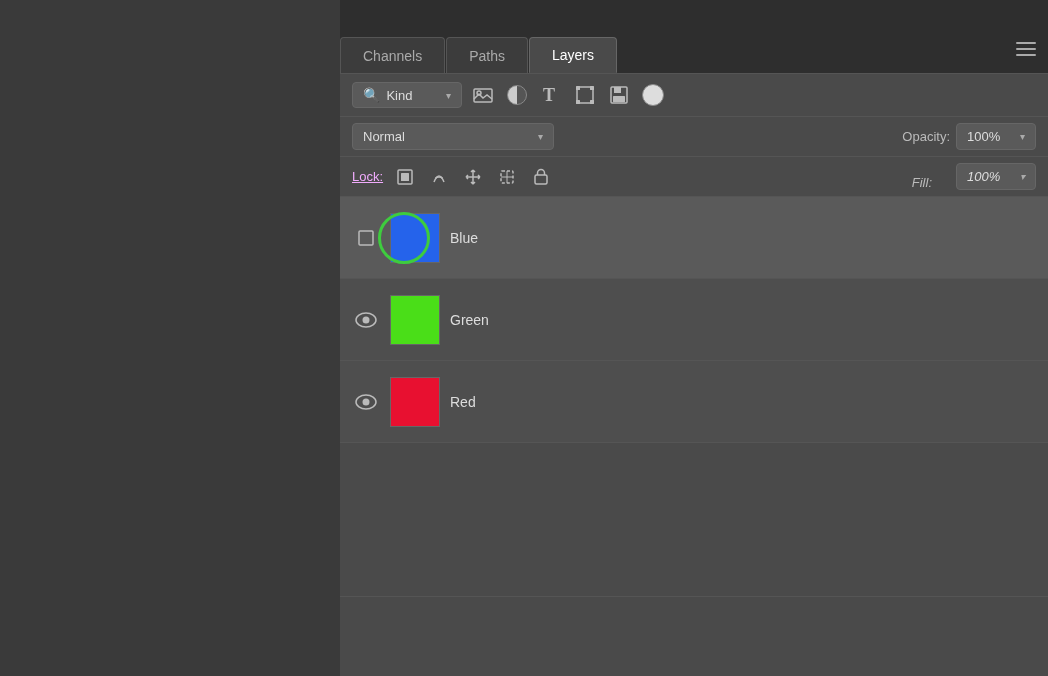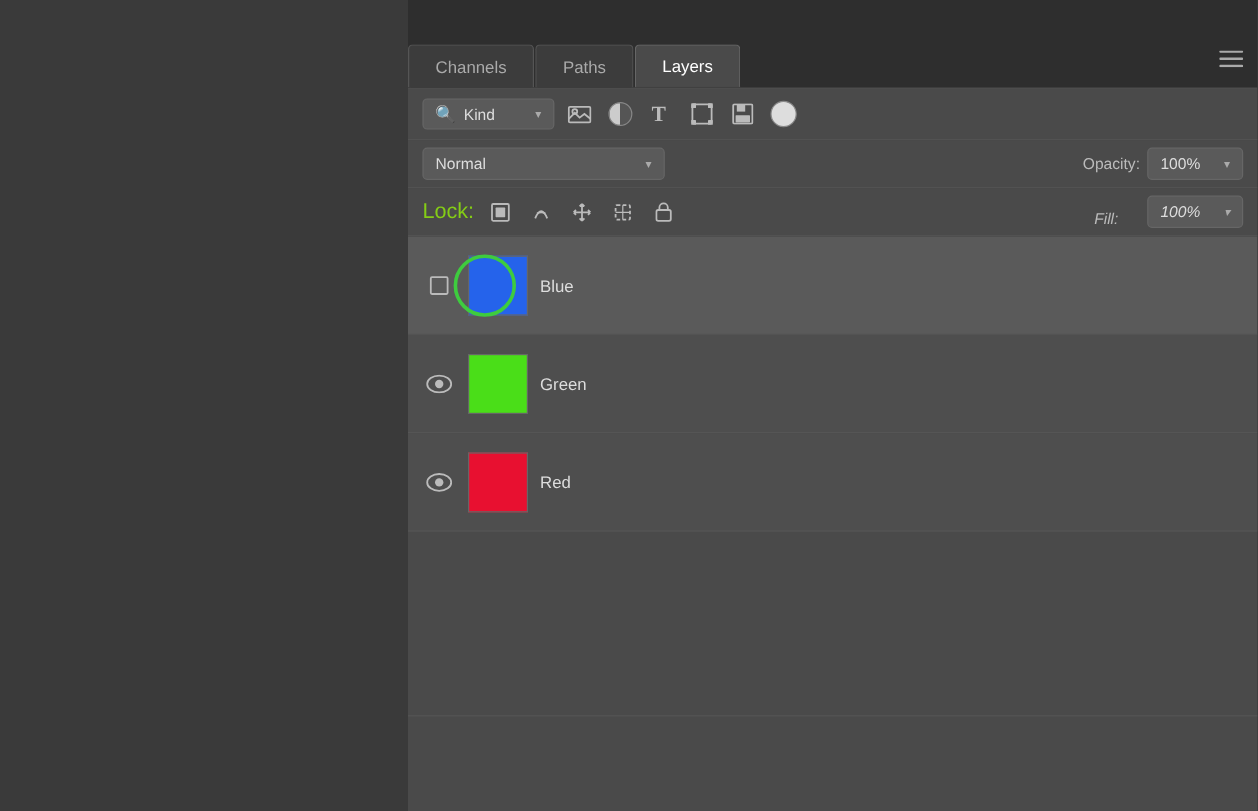--- a/index.html
+++ b/index.html
@@ -192,22 +192,23 @@
       display: flex;
       align-items: center;
       padding: 6px 12px;
       background: #4a4a4a;
       border-bottom: 1px solid #555;
       gap: 10px;
       flex-shrink: 0;
     }
 
     .lock-label {
-      color: #84cc16;
-      font-size: 18px;
+      color: #f0abfc;
+      font-size: 13px;
+      text-decoration: underline;
     }
 
     .lock-icon {
       color: #bbb;
       font-size: 15px;
       cursor: pointer;
       display: flex;
       align-items: center;
       justify-content: center;
       width: 24px;

